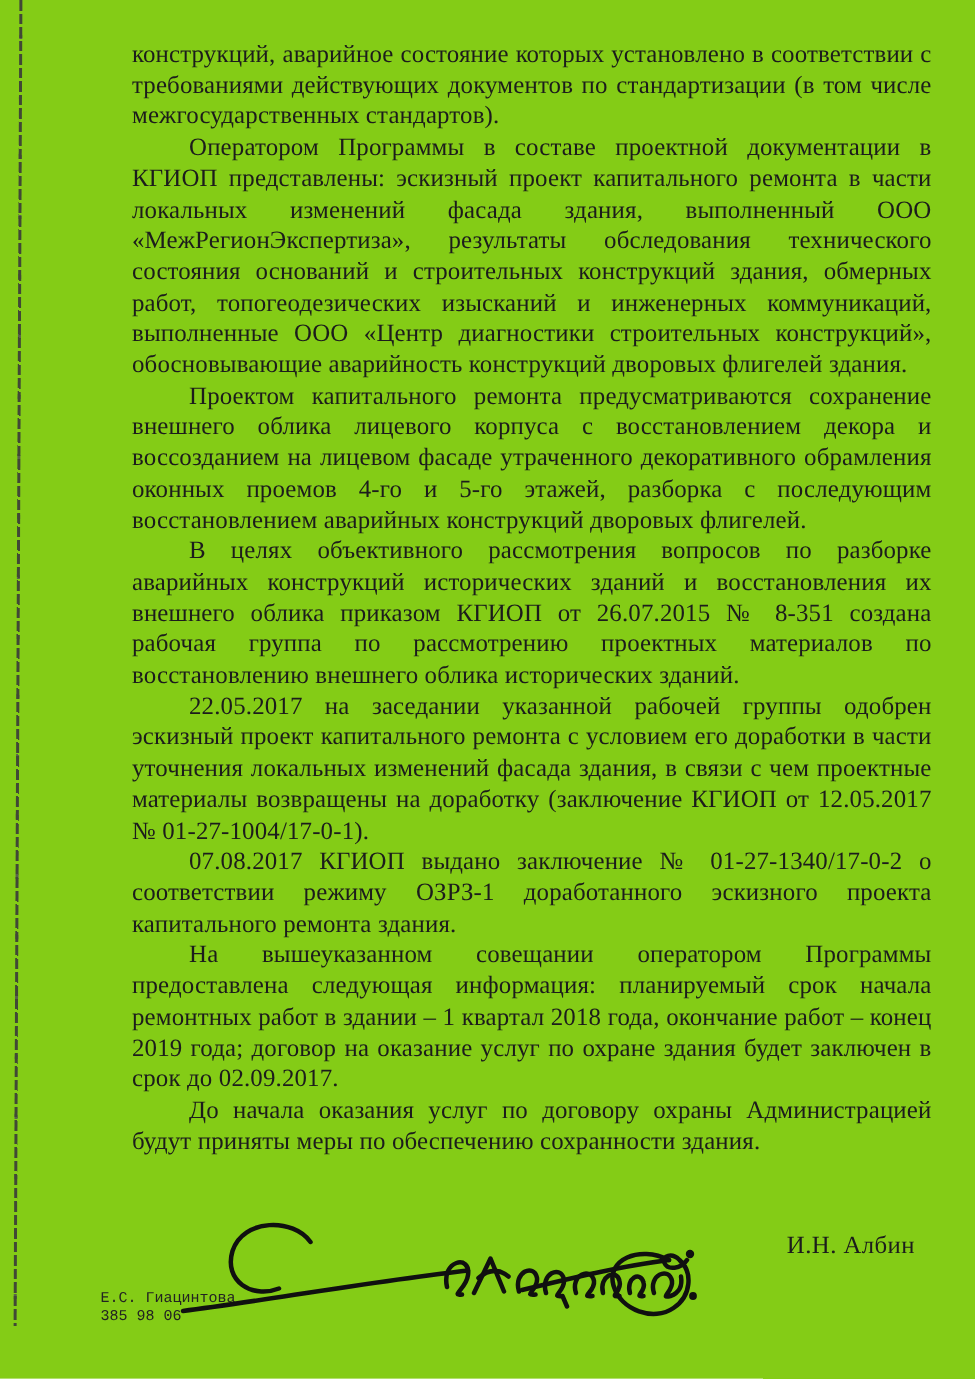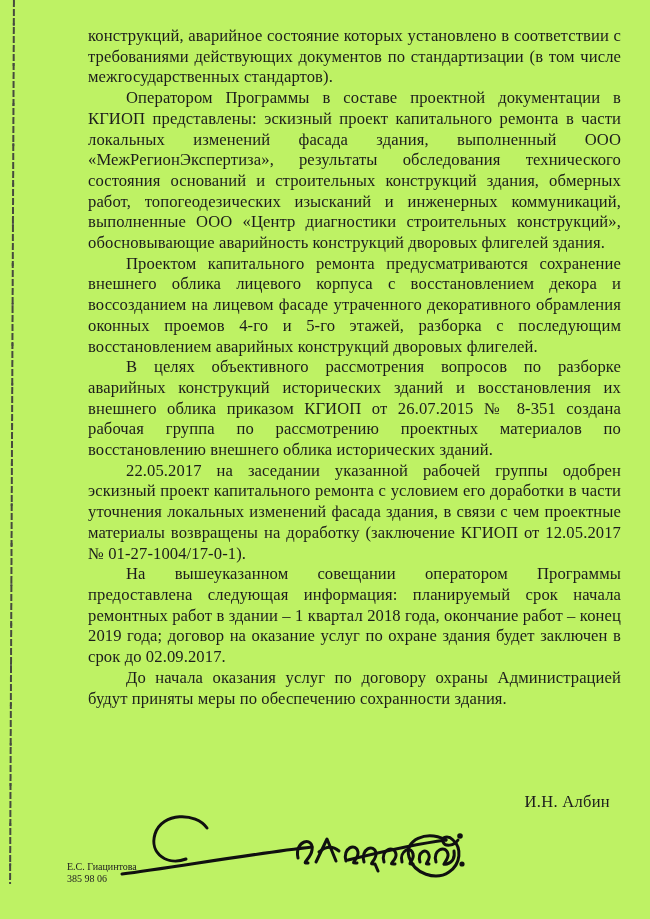--- a/index.html
+++ b/index.html
@@ -4,21 +4,21 @@
 <style>
   html, body { margin: 0; padding: 0; }
   body {
     width: 650px; height: 919px;
     background: #ffffff;
     position: relative;
     overflow: hidden;
     font-family: "Liberation Serif", "DejaVu Serif", serif;
     color: #1c1c1c;
   }
-  .page { position: absolute; inset: 0; background: #bef264; }
+  .page { position: absolute; inset: 0; background: #84cc16; }
 
   
   .scan-edge {
     position: absolute;
     left: 11px; top: 0; height: 884px; width: 2px;
     background:
       repeating-linear-gradient(to bottom, #3a3a3a 0 7px, transparent 7px 9px),
       repeating-linear-gradient(to bottom, transparent 0 23px, #555 23px 26px, transparent 26px 40px);
     transform: rotate(0.25deg);
     opacity: .9;
@@ -30,33 +30,34 @@
     font-size: 16.6px;
     line-height: 20.7px;
     text-align: justify;
     letter-spacing: 0.1px;
   }
   .para { margin: 0; text-indent: 38px; }
   .para.no-indent { text-indent: 0; }
 
   .signer {
     position: absolute;
-    top: 792px; right: 40px;
+    top: 820px; right: 40px;
     font-size: 16.5px;
     letter-spacing: 0.3px;
     white-space: nowrap;
   }
 
   .footer {
     position: absolute;
     left: 67px; top: 861px;
     font-size: 10px;
     line-height: 12px;
     color: #222;
     white-space: nowrap;
+    font-family: Liberation Mono, monospace;
   }
 
   .handwriting-layer {
     position: absolute;
     left: 110px; top: 806px;
     width: 365px; height: 92px;
     pointer-events: none;
   }
   .handwriting-layer svg { display: block; }
   .ink {
@@ -74,20 +75,21 @@
 <div class="page">
 
   <div class="scan-edge"></div>
 
   <div class="text-block">
     <p class="para no-indent">конструкций, аварийное состояние которых установлено в соответствии с требованиями действующих документов по стандартизации (в том числе межгосударственных стандартов).</p>
     <p class="para">Оператором Программы в составе проектной документации в КГИОП представлены: эскизный проект капитального ремонта в части локальных изменений фасада здания, выполненный ООО «МежРегионЭкспертиза», результаты обследования технического состояния оснований и строительных конструкций здания, обмерных работ, топогеодезических изысканий и инженерных коммуникаций, выполненные ООО «Центр диагностики строительных конструкций», обосновывающие аварийность конструкций дворовых флигелей здания.</p>
     <p class="para">Проектом капитального ремонта предусматриваются сохранение внешнего облика лицевого корпуса с восстановлением декора и воссозданием на лицевом фасаде утраченного декоративного обрамления оконных проемов 4-го и 5-го этажей, разборка с последующим восстановлением аварийных конструкций дворовых флигелей.</p>
     <p class="para">В целях объективного рассмотрения вопросов по разборке аварийных конструкций исторических зданий и восстановления их внешнего облика приказом КГИОП от 26.07.2015 № 8-351 создана рабочая группа по рассмотрению проектных материалов по восстановлению внешнего облика исторических зданий.</p>
     <p class="para">22.05.2017 на заседании указанной рабочей группы одобрен эскизный проект капитального ремонта с условием его доработки в части уточнения локальных изменений фасада здания, в связи с чем проектные материалы возвращены на доработку (заключение КГИОП от 12.05.2017 № 01-27-1004/17-0-1).</p>
+    <p class="para">07.08.2017 КГИОП выдано заключение № 01-27-1340/17-0-2 о соответствии режиму ОЗРЗ-1 доработанного эскизного проекта капитального ремонта здания.</p>
     <p class="para">На вышеуказанном совещании оператором Программы предоставлена следующая информация: планируемый срок начала ремонтных работ в здании – 1 квартал 2018 года, окончание работ – конец 2019 года; договор на оказание услуг по охране здания будет заключен в срок до 02.09.2017.</p>
     <p class="para">До начала оказания услуг по договору охраны Администрацией будут приняты меры по обеспечению сохранности здания.</p>
   </div>
 
   <div class="signer">И.Н. Албин</div>
 
   <div class="handwriting-layer">
     <svg width="365" height="92" viewBox="0 0 365 92" xmlns="http://www.w3.org/2000/svg">
 
       <g>

